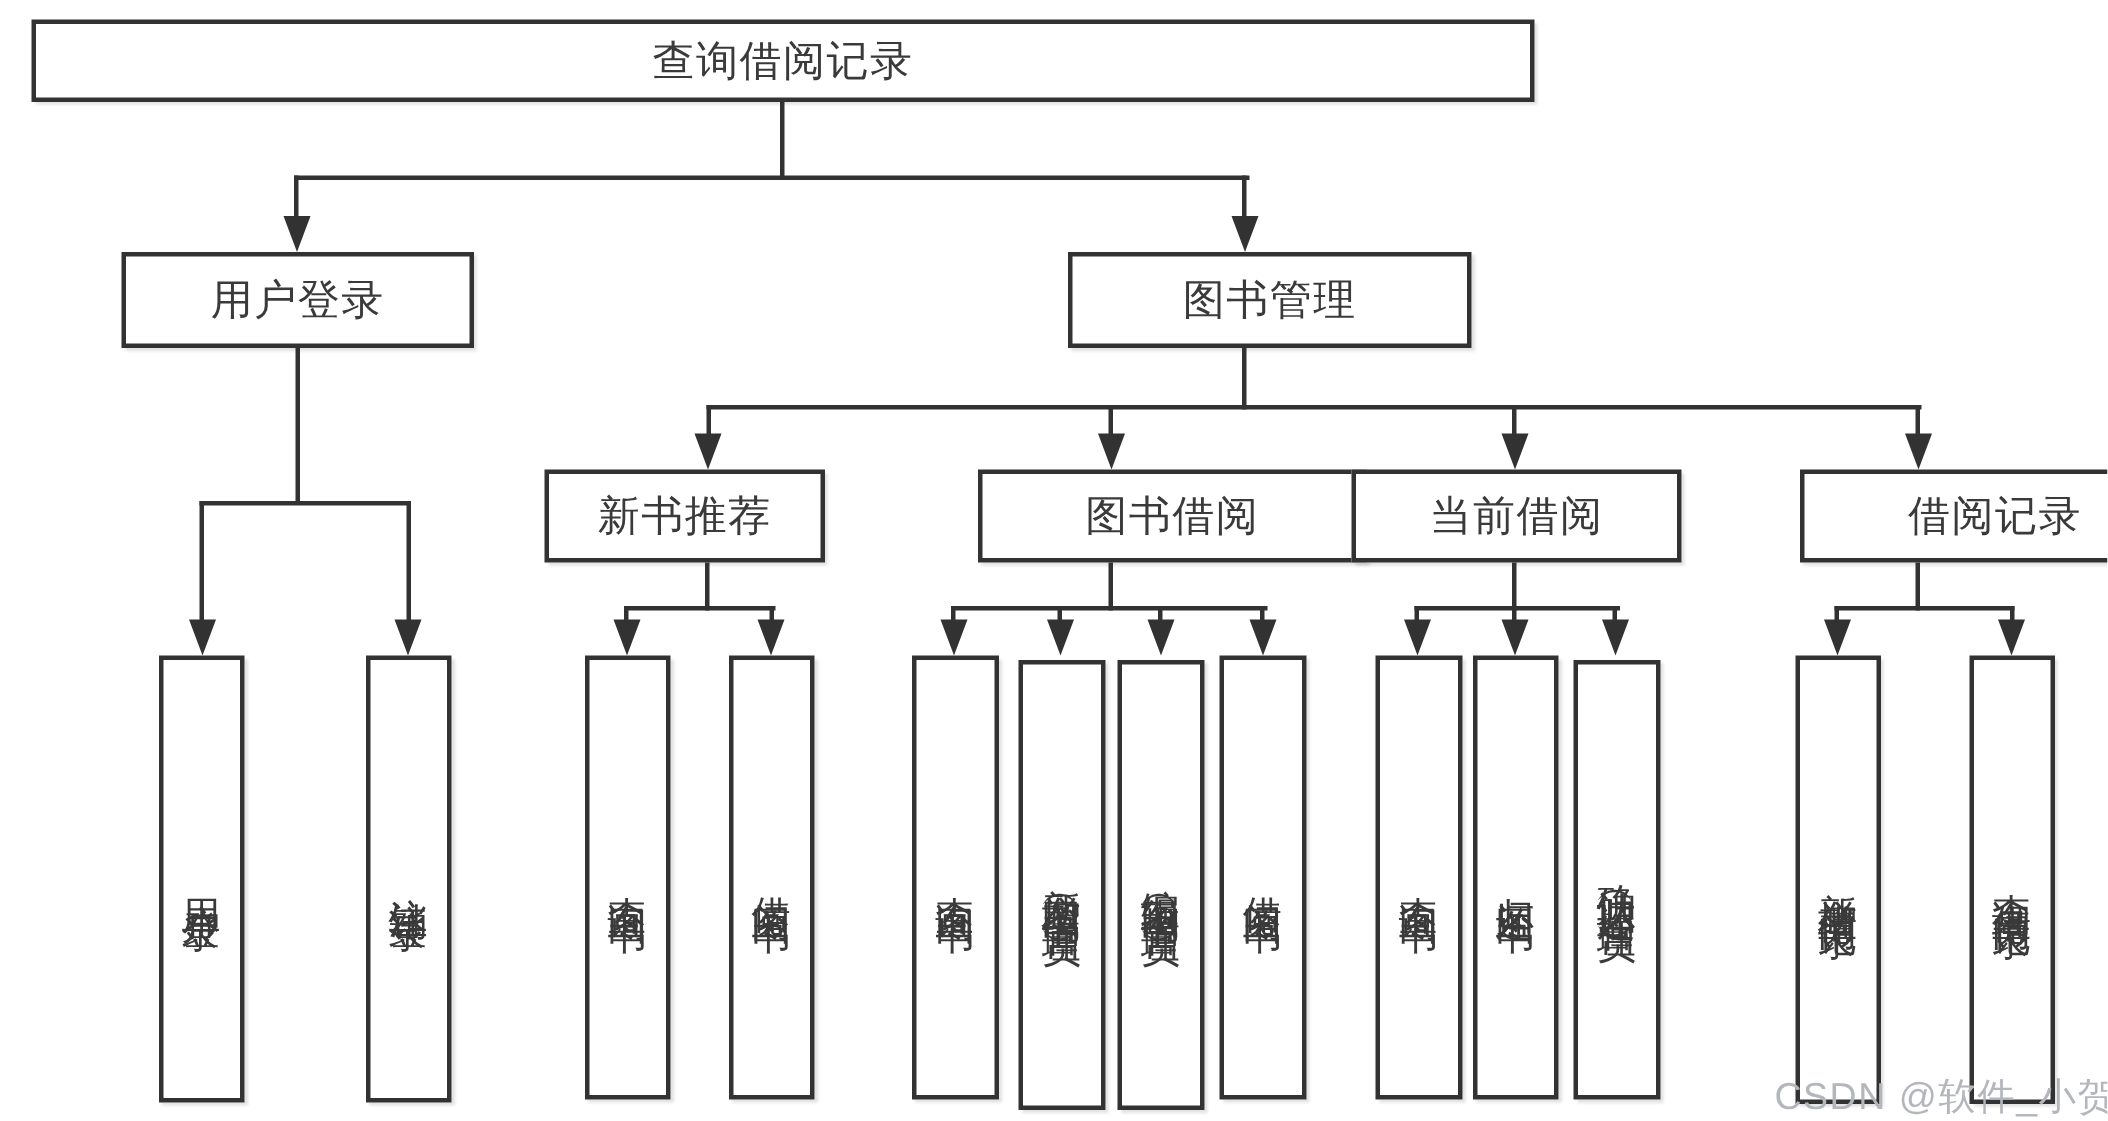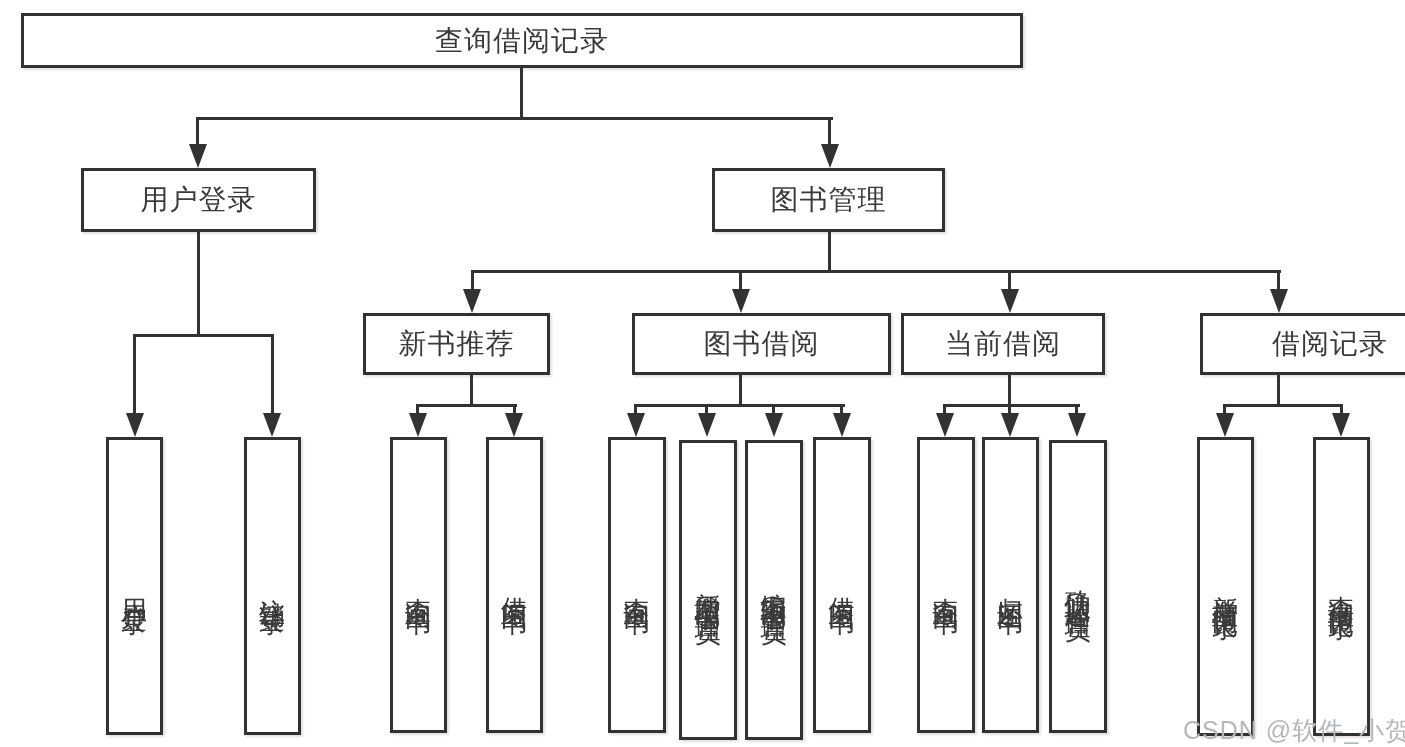--- a/index.html
+++ b/index.html
@@ -43,21 +43,21 @@
   <div class="vl" style="left:520px;top:68px;height:50px"></div>
   <div class="hl" style="left:196px;top:117px;width:637px"></div>
   <div class="vl" style="left:196px;top:117px;height:30px"></div>
   <div class="ar" style="left:189px;top:144px"></div>
   <div class="vl" style="left:828px;top:117px;height:30px"></div>
   <div class="ar" style="left:821px;top:144px"></div>
 
   <div class="box" style="left:81px;top:168px;width:235px;height:64px">
     <span>用户登录</span>
   </div>
-  <div class="box" style="left:712px;top:168px;width:233px;height:64px">
+  <div class="box" style="left:712px;top:168px;width:269px;height:64px">
     <span>图书管理</span>
   </div>
 
   <div class="vl" style="left:197px;top:232px;height:104px"></div>
   <div class="hl" style="left:133px;top:334px;width:141px"></div>
   <div class="vl" style="left:133px;top:334px;height:82px"></div>
   <div class="ar" style="left:126px;top:413px"></div>
   <div class="vl" style="left:271px;top:334px;height:82px"></div>
   <div class="ar" style="left:263px;top:413px"></div>
 
@@ -75,24 +75,24 @@
   <div class="vl" style="left:739px;top:270px;height:22px"></div>
   <div class="ar" style="left:732px;top:289px"></div>
   <div class="vl" style="left:1008px;top:270px;height:22px"></div>
   <div class="ar" style="left:1001px;top:289px"></div>
   <div class="vl" style="left:1277px;top:270px;height:22px"></div>
   <div class="ar" style="left:1270px;top:289px"></div>
 
   <div class="box" style="left:363px;top:313px;width:187px;height:62px">
     <span>新书推荐</span>
   </div>
-  <div class="box" style="left:632px;top:313px;width:259px;height:62px">
+  <div class="box" style="left:652px;top:313px;width:259px;height:62px">
     <span>图书借阅</span>
   </div>
-  <div class="box" style="left:901px;top:313px;width:204px;height:62px">
+  <div class="box" style="left:901px;top:313px;width:220px;height:62px">
     <span>当前借阅</span>
   </div>
   <div class="box" style="left:1200px;top:313px;width:260px;height:62px">
     <span>借阅记录</span>
   </div>
 
   <div class="vl" style="left:470px;top:375px;height:32px"></div>
   <div class="hl" style="left:416px;top:404px;width:101px"></div>
   <div class="vl" style="left:416px;top:404px;height:14px"></div>
   <div class="ar" style="left:409px;top:413px"></div>

